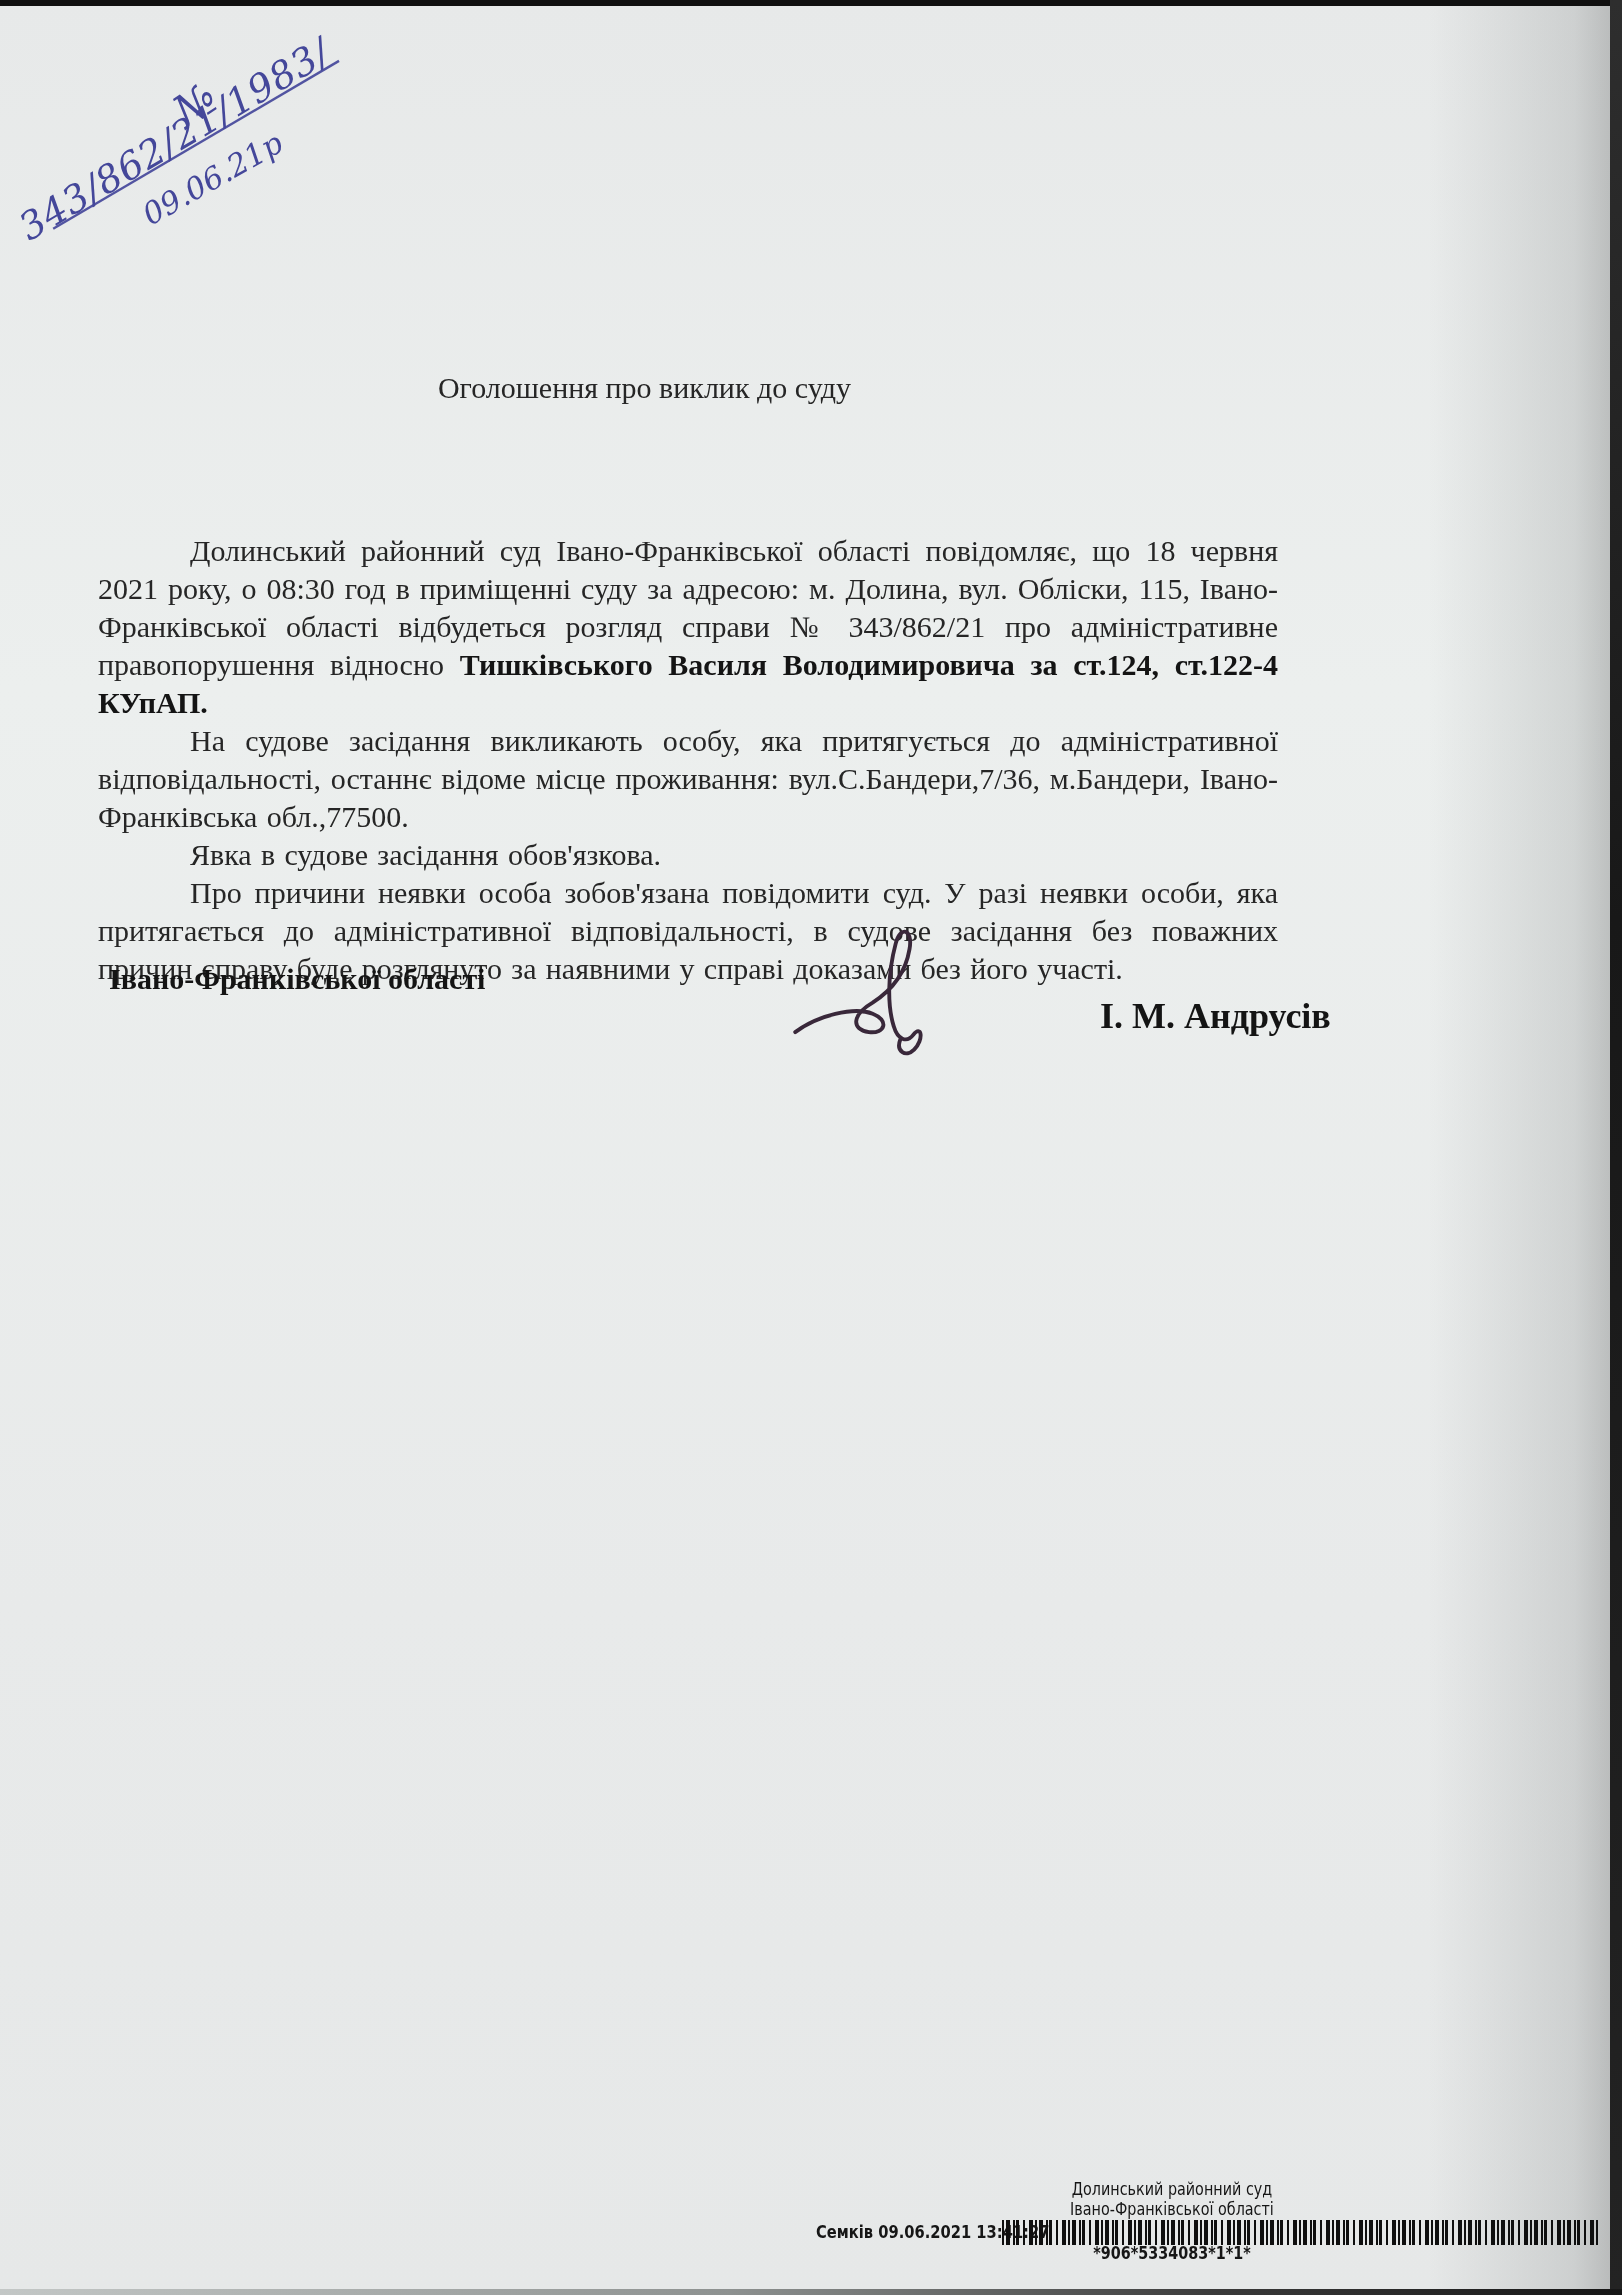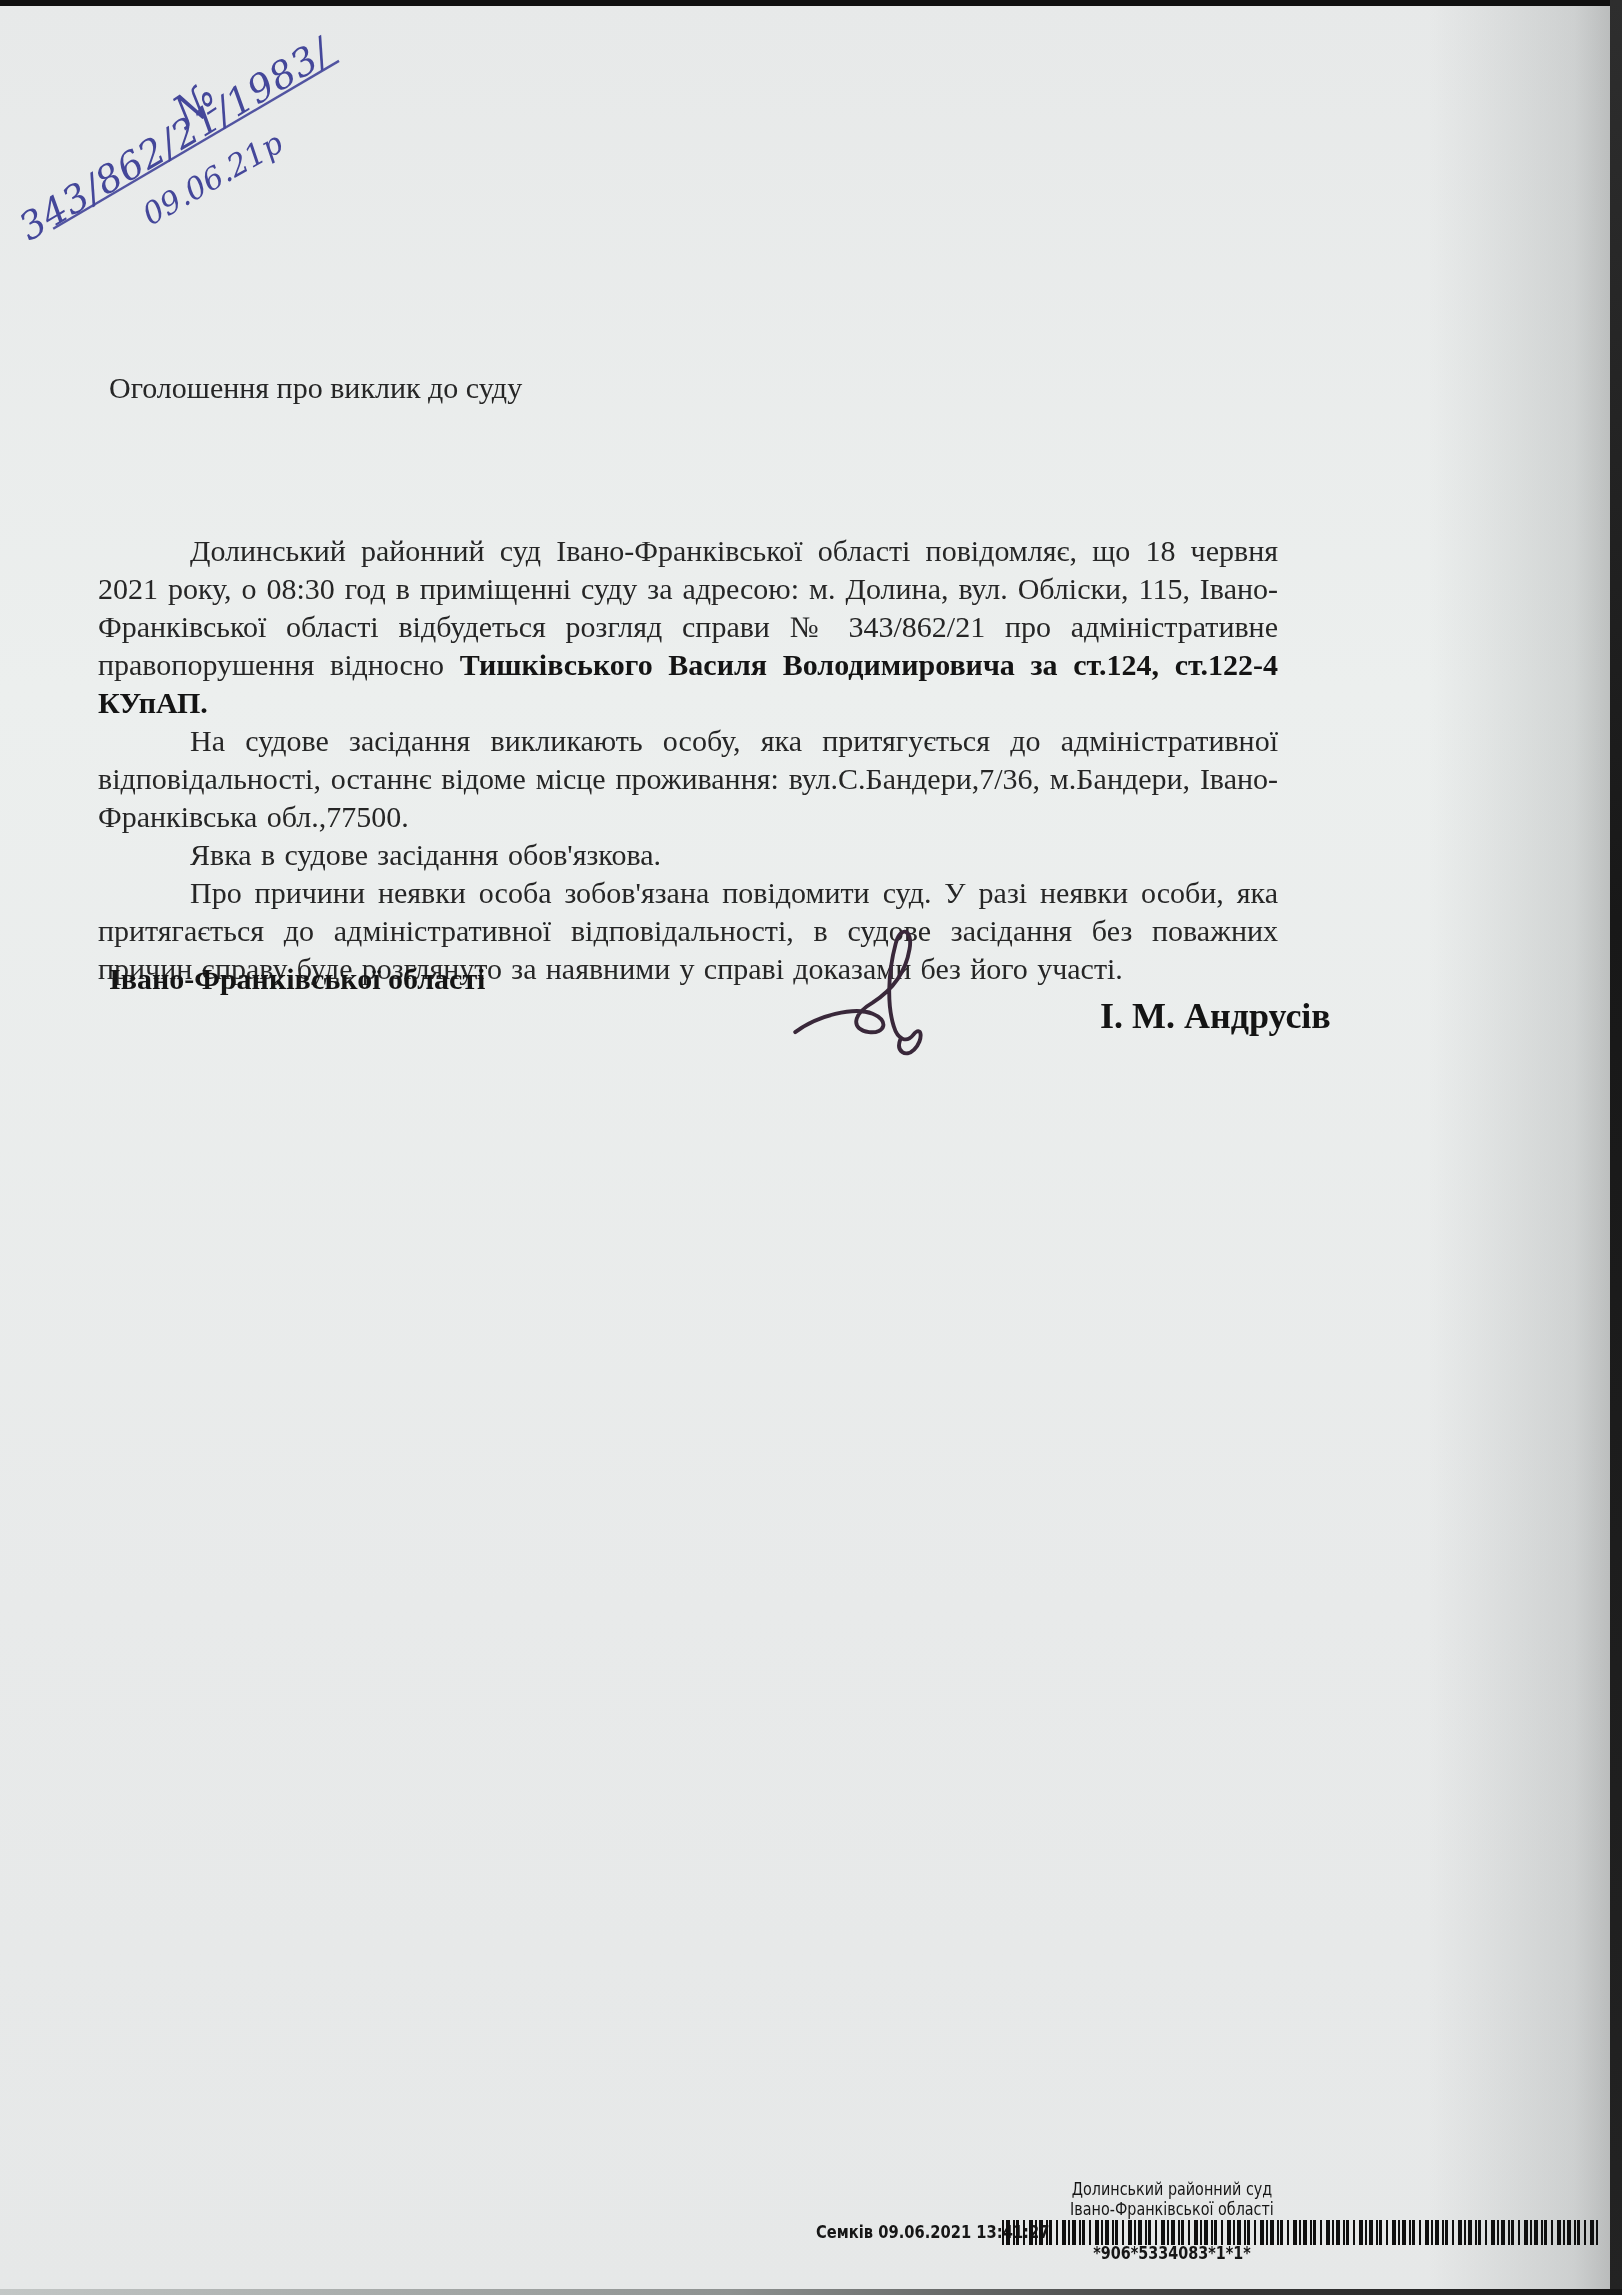--- a/index.html
+++ b/index.html
@@ -29,21 +29,21 @@
   .edge-bottom{position:absolute;left:0;bottom:0;width:100%;height:6.5px;
     background:linear-gradient(90deg,#c3c7c6,#8d9190 45%,#3a3a3a 75%,#161616);}
   .abs{position:absolute;}
 
   
   .hw-note{left:20px;top:20px;width:343px;height:233px;}
   .hw-note text{fill:var(--ink-blue);font-family:"DejaVu Serif",serif;font-style:italic;}
   .hw-note .hw-line{stroke:var(--ink-blue);stroke-width:2.6px;fill:none;opacity:.92;}
 
   
-  .title-block{left:109px;top:368px;width:1071px;
+  .title-block{left:109px;top:368px;width:1071px;text-align:center;
     font-size:30px;line-height:40px;color:var(--text);}
   .title-block .t2{font-weight:bold;font-size:31px;color:var(--text-bold);}
 
   
   .body-text{left:98px;top:496px;width:1180px;font-size:30px;line-height:38px;
     color:var(--text);text-align:justify;word-spacing:1.8px;margin-top:36px;}
   .body-text p.para{margin:0;text-indent:92px;}
   .body-text span.b{font-weight:bold;color:var(--text-bold);}
 
   

